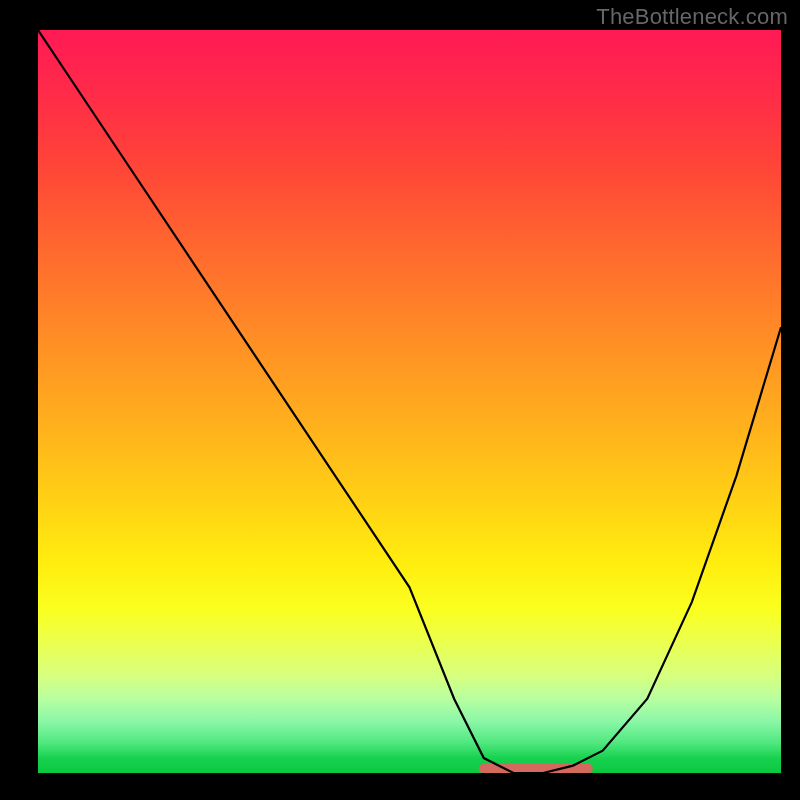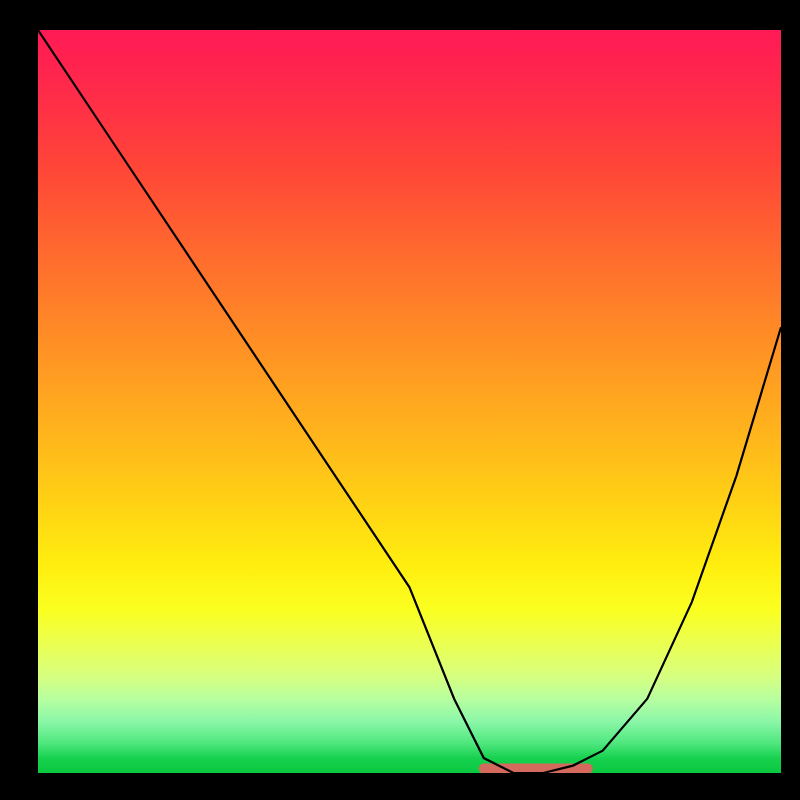--- a/index.html
+++ b/index.html
@@ -61,20 +61,21 @@
     top: 0;
     width: 743px;
     height: 743px;
     display: block;
   }
 </style>
 </head>
 <body>
 
 <div class="frame">
+  <div class="watermark">TheBottleneck.com</div>
 
   <div class="plot">
     <svg viewBox="0 0 743 743">
 
       <path d="M445.8 738.5 L549.8 738.5" stroke="#d46a5e" stroke-width="10" stroke-linecap="round" fill="none"></path>
 
       <path d="M0.0 0.0 L74.3 111.5 L148.6 222.9 L222.9 334.3 L297.2 445.8 L371.5 557.3 L416.1 668.7 L445.8 728.1 L475.5 743.0 L505.2 743.0 L535.0 735.6 L564.7 720.7 L609.3 668.7 L653.8 572.1 L698.4 445.8 L743.0 297.2" stroke="#000" stroke-width="2.2" fill="none"></path>
     </svg>
   </div>
 </div>

